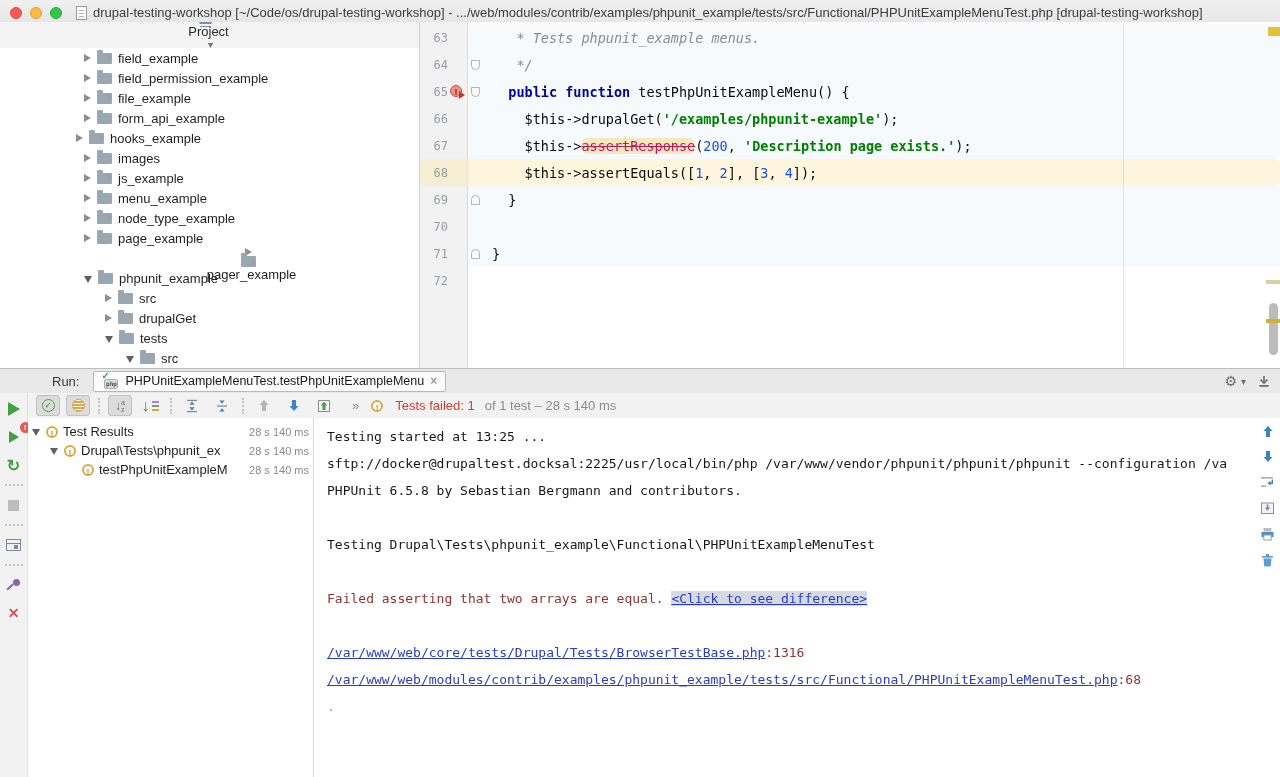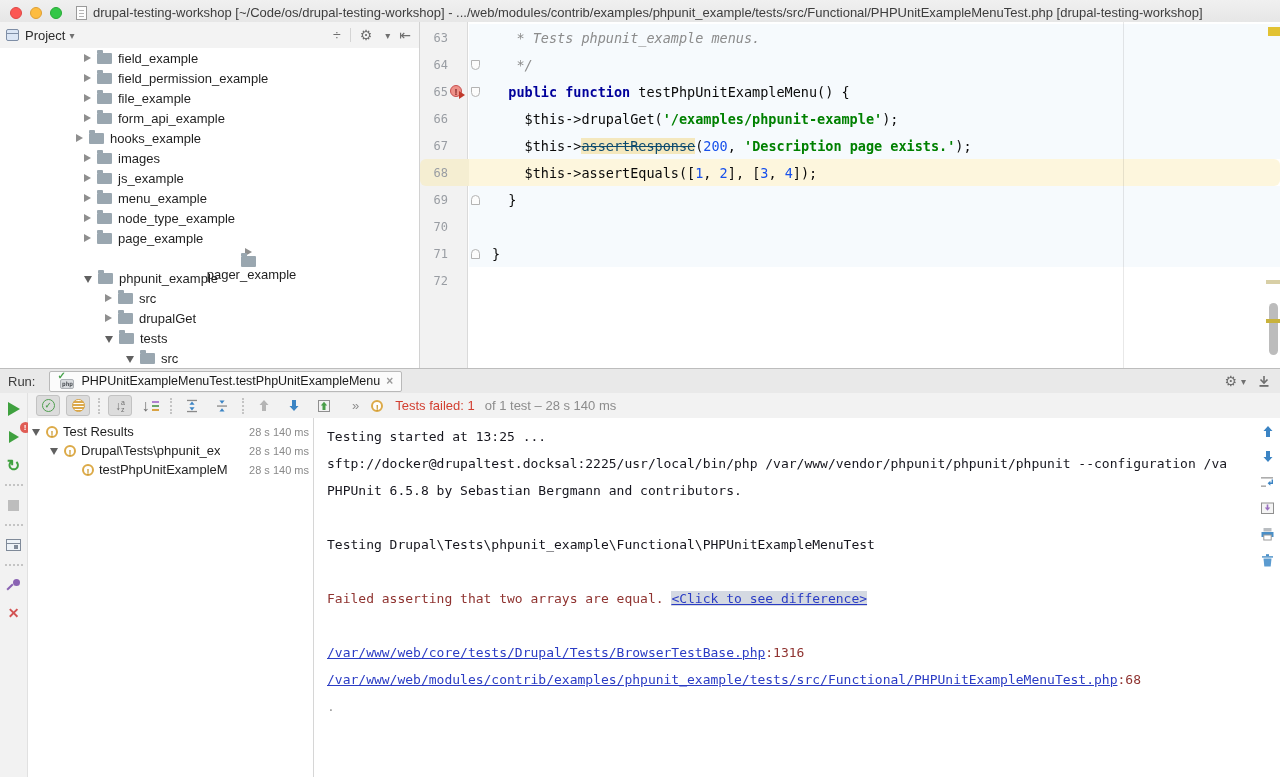--- a/index.html
+++ b/index.html
@@ -19,21 +19,21 @@
   .doc-ico i { position:absolute; left:2px; right:2px; height:1px; background:#b5b5b5; }
   .doc-ico i:nth-child(1){top:3px} .doc-ico i:nth-child(2){top:6px} .doc-ico i:nth-child(3){top:9px}
   .win-title { font-size:13px; color:#3d3d3d; white-space:nowrap; }
 
   
   .main { position:absolute; top:22px; left:0; width:1280px; height:346px; }
 
   
   .pp { position:absolute; left:0; top:0; width:420px; height:346px;
         border-right:1px solid #d2d2d2; background:#fff; }
-  .pp-head { height:26px; background:#f3f3f3; display:flex; align-items:center; padding:0 8px 0 6px; }
+  .pp-head { height:26px; background:#f3f3f3; display:flex; align-items:center; padding:0 8px 0 6px;flex-direction:column; }
   .proj-ico { width:13px; height:12px; border:1px solid #7e8ea6; background:#dbe6f5; border-radius:2px;
               position:relative; margin-right:6px; }
   .proj-ico i{ position:absolute; left:0; top:3px; width:100%; height:1px; background:#7e8ea6; }
   .pp-head-label { font-size:13px; color:#2b2b2b; }
   .chev { font-size:10px; color:#707070; margin-left:4px; }
   .pp-head-icons { margin-left:auto; display:flex; align-items:center; gap:9px; color:#6f6f6f; }
   .pp-head-icons .sep { width:1px; height:14px; background:#d4d4d4; }
   .hicon { font-size:14px; line-height:14px; cursor:default; }
   .pp-tree { position:absolute; top:26px; left:0; right:0; bottom:0; background:#fff; overflow:hidden; }
   .trow { height:20px; display:flex; align-items:center; font-size:13px; color:#1f1f1f; white-space:nowrap; }
@@ -62,32 +62,32 @@
               background:#ee9189; border:1px solid #c94f4f; color:#7c1f1f;
               font:bold 9px/12px "Liberation Sans",sans-serif; text-align:center; }
   .failicon:after { content:""; position:absolute; right:-4px; bottom:-3px; width:0; height:0;
                     border-left:6px solid #c0392b; border-top:4px solid transparent; border-bottom:4px solid transparent; }
   .code { padding-left:8px; }
   .s-comment { color:#8c8c8c; font-style:italic; }
   .s-keyword { color:#00009b; font-weight:bold; }
   .s-plain { color:#0a0a0a; }
   .s-string { color:#008000; font-weight:bold; }
   .s-number { color:#1750eb; }
-  .s-deprecated { color:#0c4a6e; text-decoration:line-through; background:#f4e8be; }
+  .s-deprecated { color:#be185d; text-decoration:line-through; background:#f4e8be;border-radius:7px; }
   .margin-line { position:absolute; left:703px; top:0; bottom:0; width:1px; background:rgba(90,90,90,.14); }
   .scroll-thumb { position:absolute; right:2px; top:281px; width:9px; height:52px;
                   background:#b0b0b0; border-radius:5px; opacity:.85; }
   .stripe-top { position:absolute; right:0; top:5px; width:12px; height:9px; background:#e2c233; }
   .stripe-m1 { position:absolute; right:0; top:258px; width:14px; height:4px; background:#d8cfa6; }
   .stripe-m2 { position:absolute; right:0; top:297px; width:14px; height:4px; background:#c8b23c; z-index:2; }
 
   
   .runpanel { position:absolute; top:368px; left:0; width:1280px; height:409px; background:#fff; }
   .rp-tabs { position:absolute; top:0; left:0; right:0; height:25px; background:#e9e9e9;
-             border-top:1px solid #bdbdbd; display:flex; align-items:center; }
+             border-top:1px solid #bdbdbd; display:flex; align-items:center;padding-left:44px; }
   .rp-run-label { font-size:13px; color:#3b3b3b; margin:0 14px 0 8px; }
   .rp-tab { display:flex; align-items:center; gap:6px; height:21px; padding:0 8px;
             background:#fbfbfb; border:1px solid #b9b9b9; border-radius:2px; }
   .rp-tab-title { font-size:12.5px; color:#1a1a1a; }
   .tab-close { color:#9a9a9a; font-size:12px; font-weight:bold; }
   .php-ico { position:relative; width:17px; height:15px; flex:none; }
   .php-ico .box { position:absolute; left:2px; bottom:0; width:14px; height:10px; background:#d9dcdf;
                   border:1px solid #aeb2b6; border-radius:2px; color:#4a4f54;
                   font:bold 6px/8px "DejaVu Sans Mono",monospace; text-align:center; }
   .php-ico .chk { position:absolute; left:-1px; top:-3px; color:#43a047; font:bold 10px/10px "Liberation Sans",sans-serif; }

